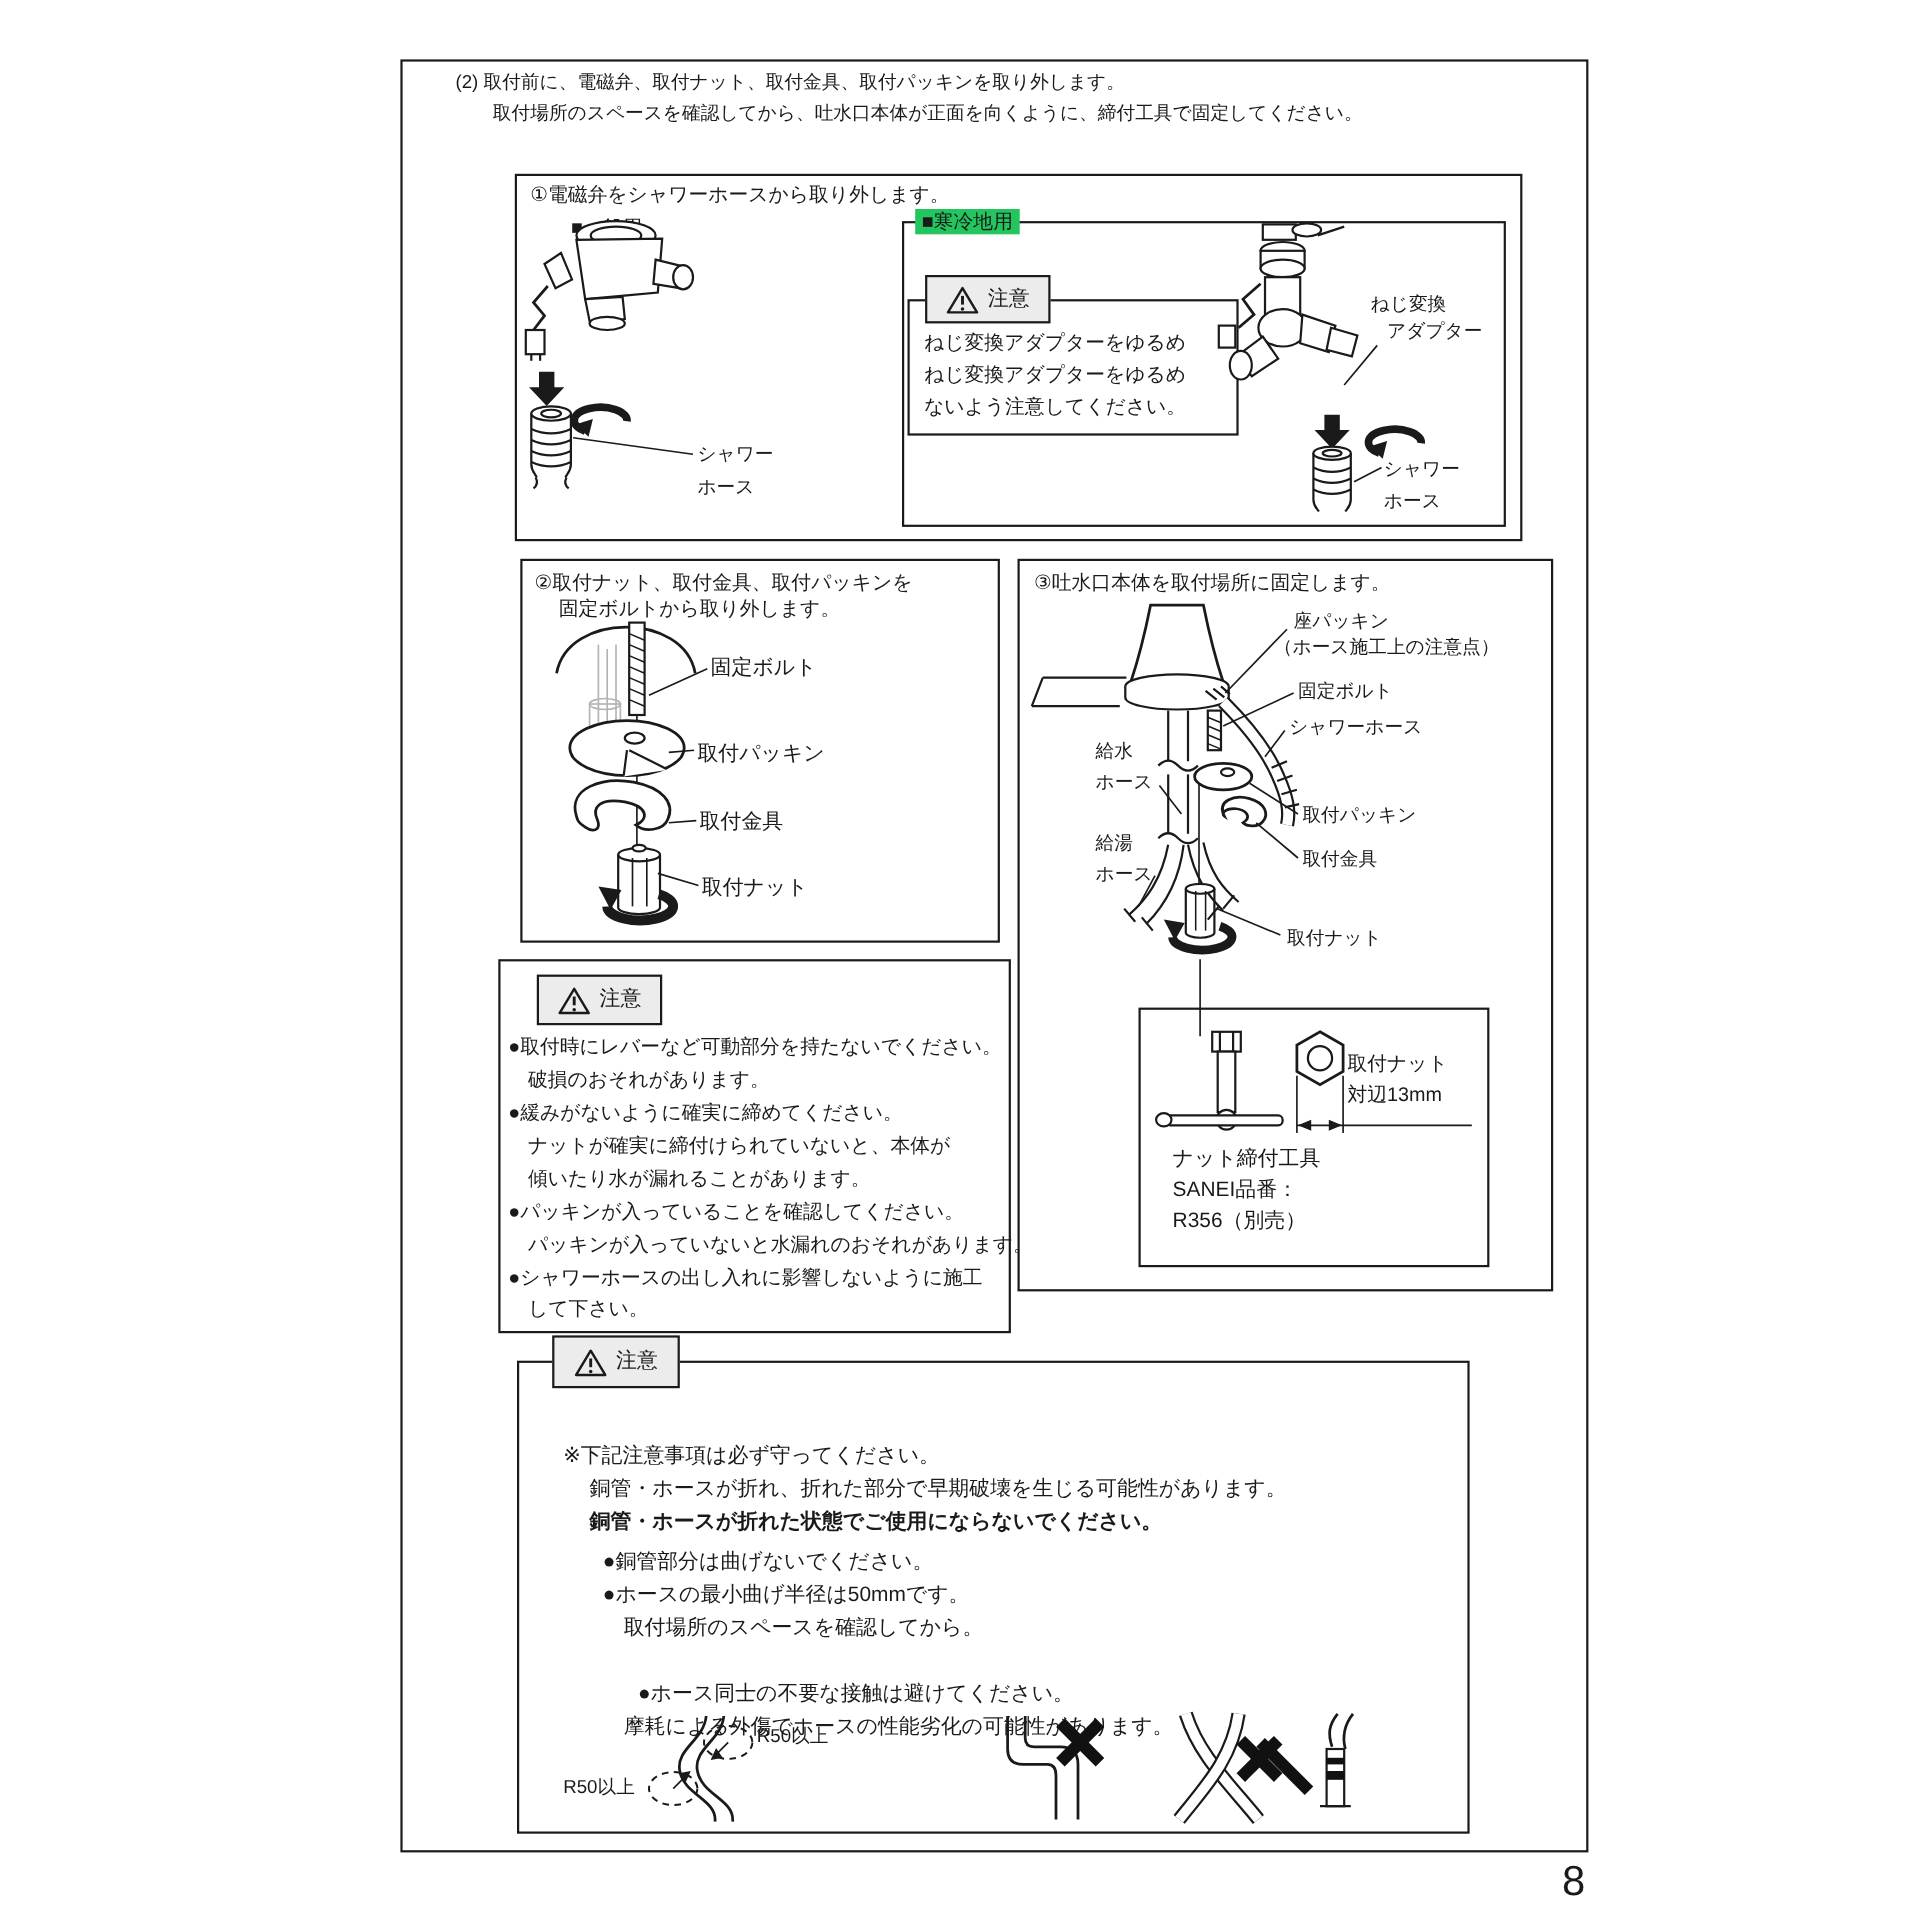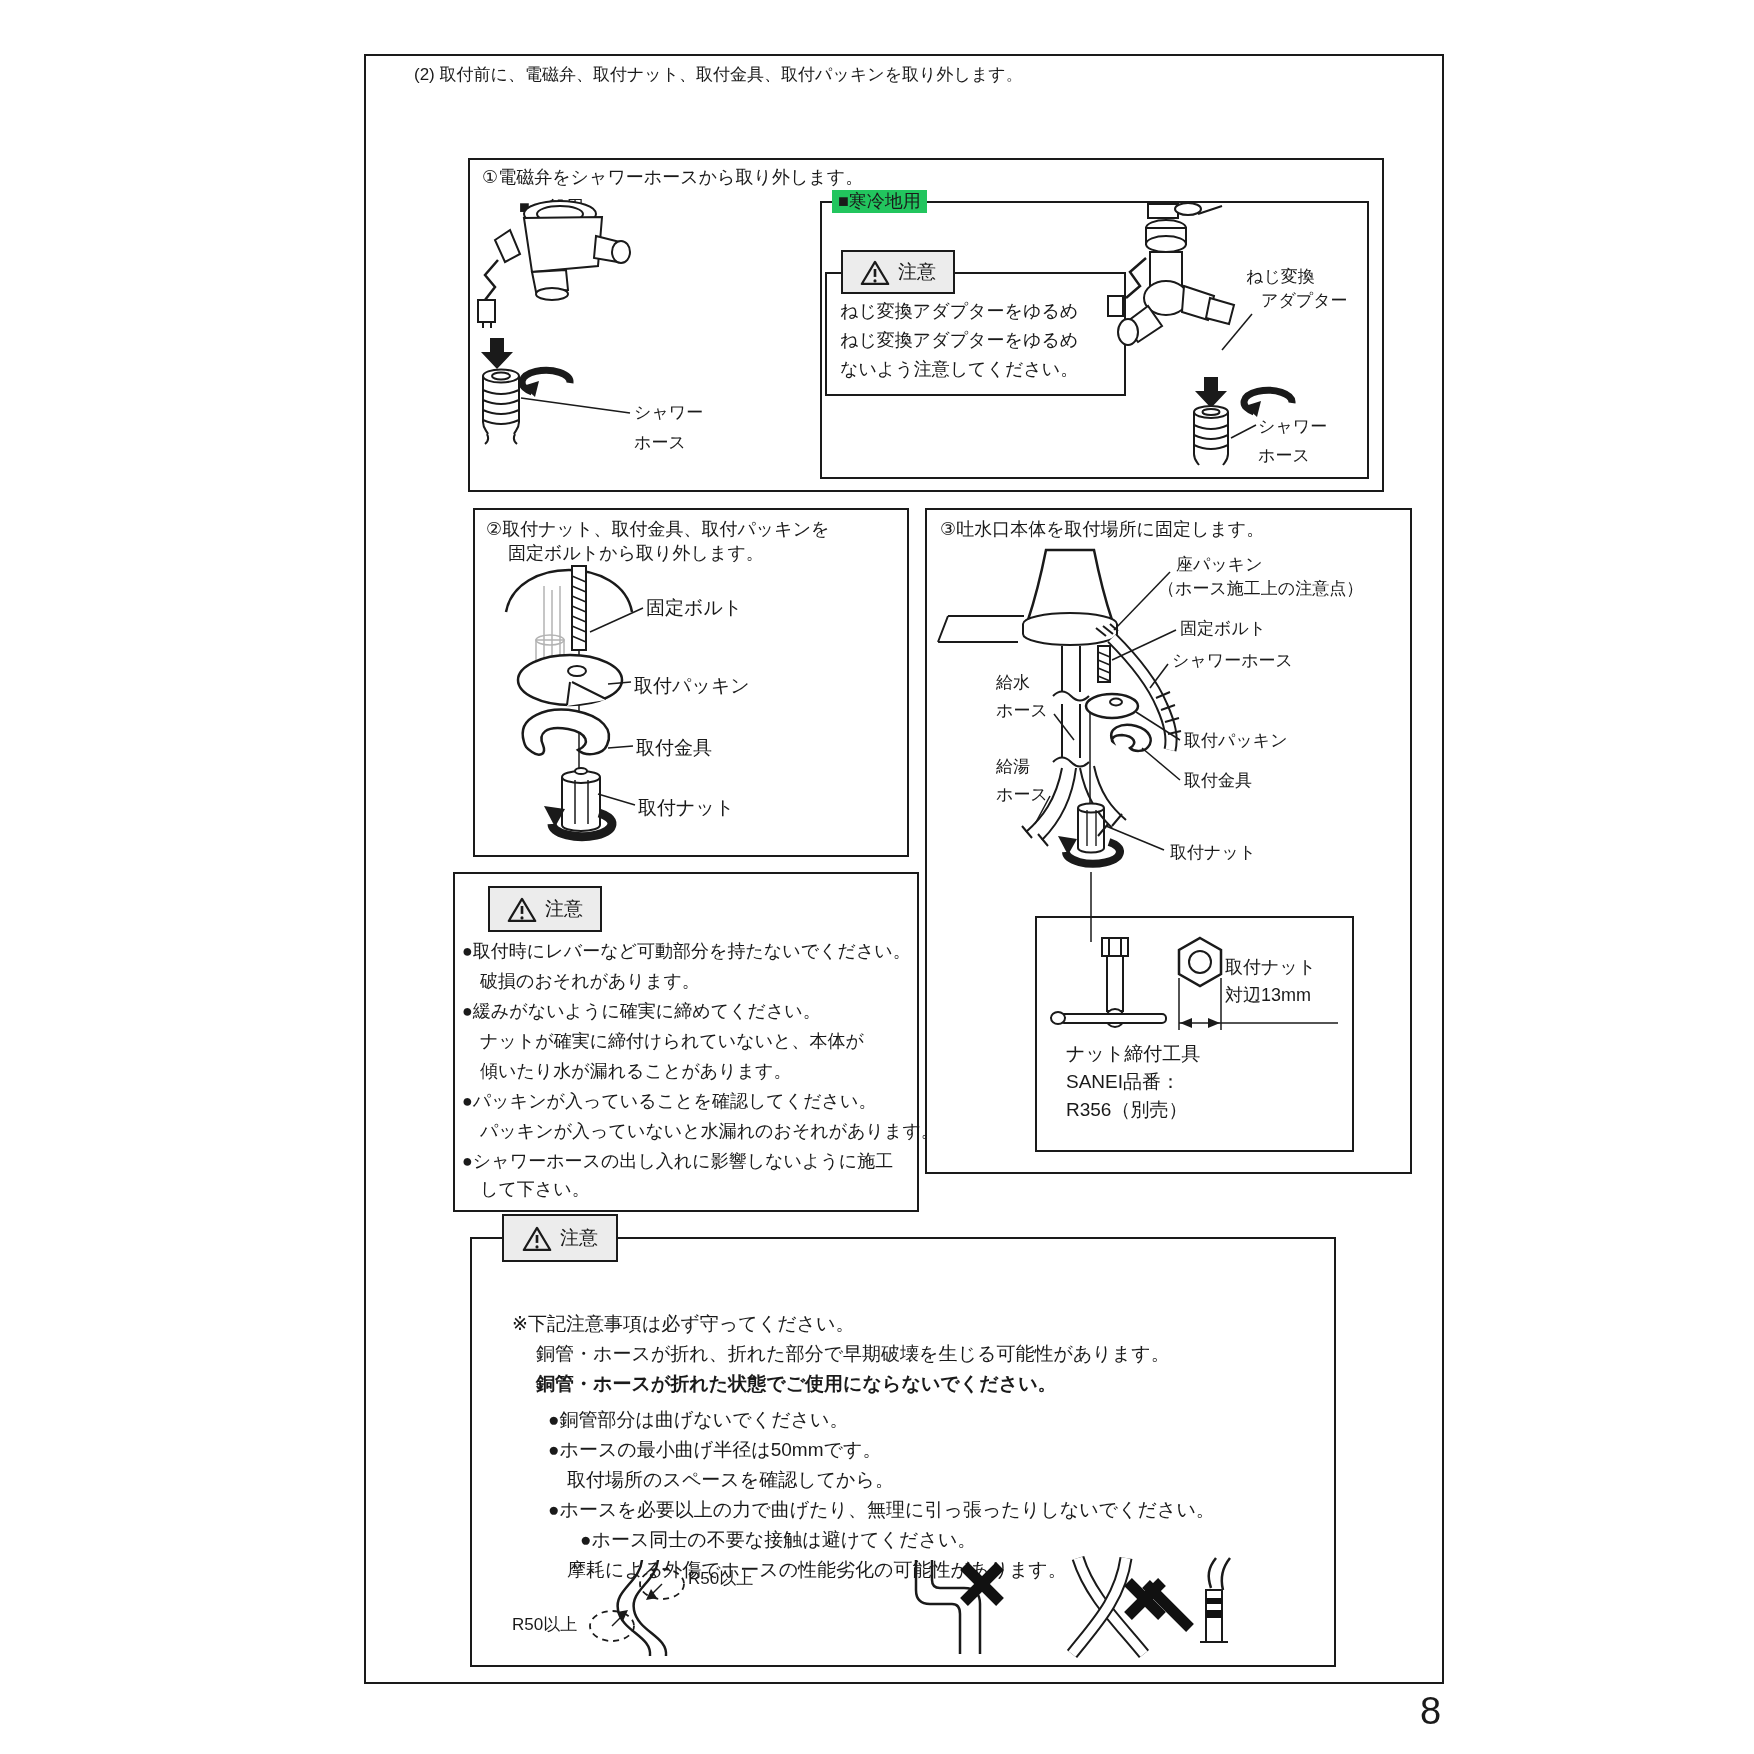--- a/index.html
+++ b/index.html
@@ -14,20 +14,21 @@
   .bold{font-weight:bold;}
 </style>
 </head>
 <body>
 
 <div id="page">
 
   <div class="box" style="left:364px;top:54px;width:1076px;height:1626px;"></div>
 
   <div class="t" style="left:414px;top:64px;font-size:17px;">(2) 取付前に、電磁弁、取付ナット、取付金具、取付パッキンを取り外します。</div>
+  <div class="t" style="left:448px;top:92px;font-size:17px;">取付場所のスペースを確認してから、吐水口本体が正面を向くように、締付工具で固定してください。</div>
 
   <div class="box" style="left:468px;top:158px;width:912px;height:330px;"></div>
   <div class="t" style="left:482px;top:166px;font-size:18px;">①電磁弁をシャワーホースから取り外します。</div>
   <div class="t" style="left:519px;top:196px;font-size:18px;">■一般用</div>
 
   <svg style="left:440px;top:188px;" width="235" height="275" viewBox="440 188 235 275">
     <g stroke="#1a1a1a" fill="#fff" stroke-width="2">
       <ellipse cx="560" cy="214" rx="36" ry="13"></ellipse>
       <ellipse cx="560" cy="214" rx="23" ry="8"></ellipse>
       <path d="M524 218 L532 272 L598 266 L602 217 Z"></path>
@@ -269,21 +270,20 @@
       <circle cx="17" cy="24.5" r="1.8" fill="#1a1a1a"></circle>
     </svg>
     <span class="t" style="position:static;font-size:19px;">注意</span>
   </div>
   <div class="t" style="left:512px;top:1312px;font-size:19px;">※下記注意事項は必ず守ってください。</div>
   <div class="t" style="left:536px;top:1342px;font-size:19px;">銅管・ホースが折れ、折れた部分で早期破壊を生じる可能性があります。</div>
   <div class="t bold" style="left:536px;top:1372px;font-size:19px;">銅管・ホースが折れた状態でご使用にならないでください。</div>
   <div class="t" style="left:548px;top:1408px;font-size:19px;">●銅管部分は曲げないでください。</div>
   <div class="t" style="left:548px;top:1438px;font-size:19px;">●ホースの最小曲げ半径は50mmです。</div>
   <div class="t" style="left:548px;top:1468px;font-size:19px;">　取付場所のスペースを確認してから。</div>
-  <div class="t" style="left:548px;top:1498px;font-size:19px;">●ホースを必要以上の力で曲げたり、無理に引っ張ったりしないでください。</div>
   <div class="t" style="left:548px;top:1528px;font-size:19px;margin-left:32px;">●ホース同士の不要な接触は避けてください。</div>
   <div class="t" style="left:548px;top:1558px;font-size:19px;">　摩耗による外傷でホースの性能劣化の可能性があります。</div>
 
   <svg style="left:495px;top:1556px;" width="800" height="104" viewBox="495 1556 800 104">
 
     <path d="M642 1560 C640 1582 614 1590 618 1610 C622 1632 652 1636 650 1656" fill="none" stroke="#1a1a1a" stroke-width="2.5"></path>
     <path d="M658 1560 C656 1582 630 1590 634 1610 C638 1632 668 1636 666 1656" fill="none" stroke="#1a1a1a" stroke-width="2.5"></path>
     <ellipse cx="662" cy="1584" rx="22" ry="15" fill="none" stroke="#1a1a1a" stroke-width="1.8" stroke-dasharray="6 5"></ellipse>
     <line x1="662" y1="1584" x2="648" y2="1598" stroke="#1a1a1a" stroke-width="1.5"></line>
     <path d="M646 1600 l11 -2 -6 -9 z" fill="#1a1a1a"></path>

